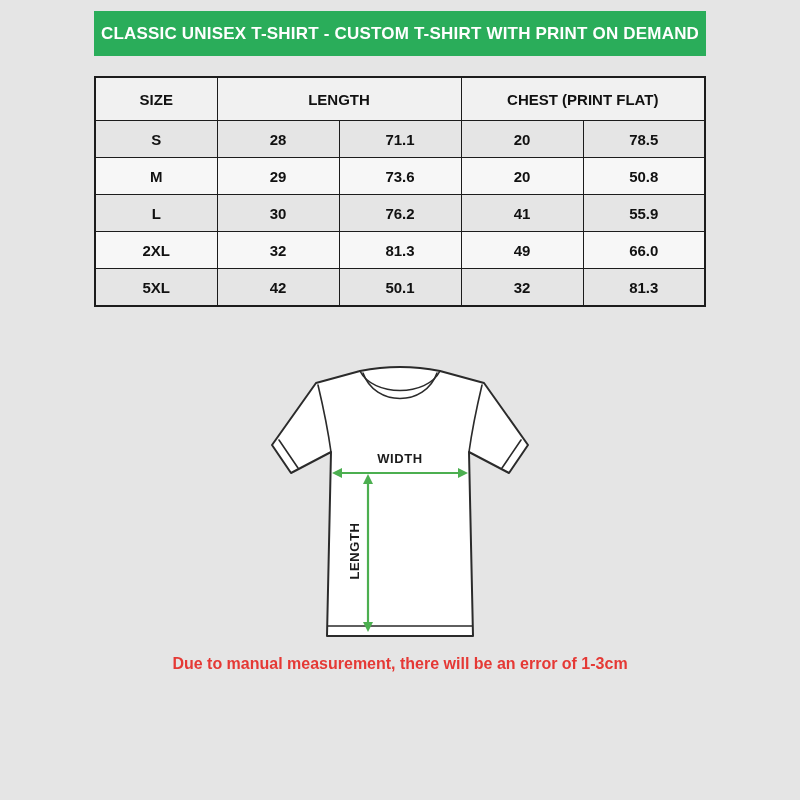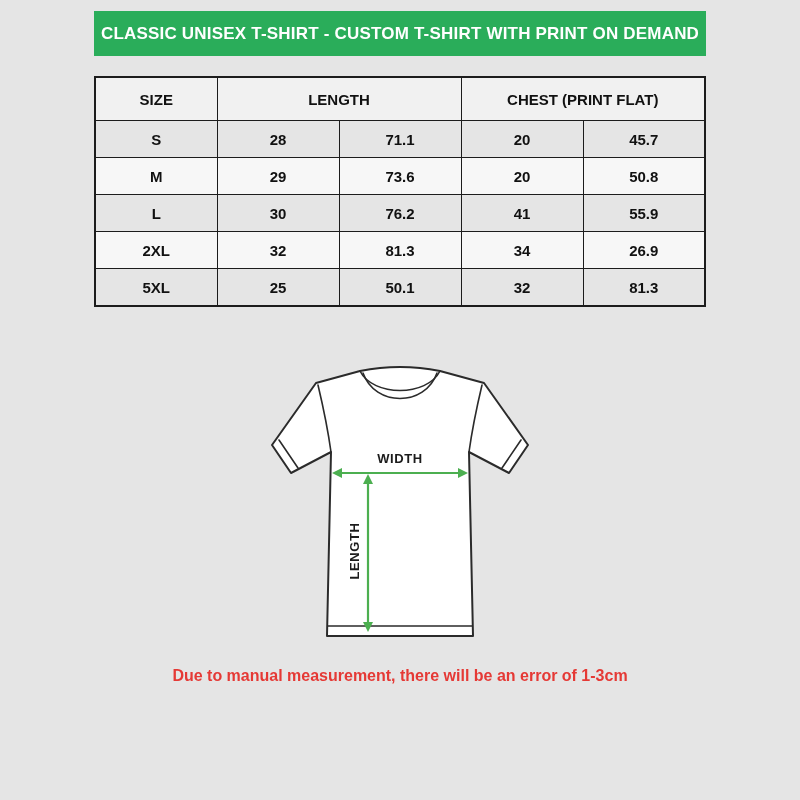--- a/index.html
+++ b/index.html
@@ -75,21 +75,20 @@
   .arrow-line { stroke: var(--arrow-green, #4caf50); stroke-width: 2.2; }
   .arrow-head { fill: var(--arrow-green, #4caf50); }
   .dim-label {
     font-family: "Liberation Sans", "DejaVu Sans", sans-serif;
     font-size: 13px;
     font-weight: 700;
     fill: #1c1c1c;
     letter-spacing: 0.6px;
   }
   .footnote {
-    margin-top: 12px;
     color: var(--note-red, #e53935);
     font-weight: 700;
     font-size: 16px;
     text-align: center;
     flex: 0 0 auto;
   }
 </style>
 </head>
 <body>
 
@@ -114,46 +113,46 @@
           <th colspan="2">LENGTH</th>
           <th colspan="2">CHEST (PRINT FLAT)</th>
         </tr>
       </thead>
       <tbody>
         <tr>
           <td class="size-cell">S</td>
           <td>28</td>
           <td>71.1</td>
           <td>20</td>
-          <td>45.7</td>
+          <td>78.5</td>
         </tr>
         <tr>
           <td class="size-cell">M</td>
           <td>29</td>
           <td>73.6</td>
           <td>20</td>
           <td>50.8</td>
         </tr>
         <tr>
           <td class="size-cell">L</td>
           <td>30</td>
           <td>76.2</td>
           <td>41</td>
           <td>55.9</td>
         </tr>
         <tr>
           <td class="size-cell">2XL</td>
           <td>32</td>
           <td>81.3</td>
-          <td>34</td>
-          <td>26.9</td>
+          <td>49</td>
+          <td>66.0</td>
         </tr>
         <tr>
           <td class="size-cell">5XL</td>
-          <td>25</td>
+          <td>42</td>
           <td>50.1</td>
           <td>32</td>
           <td>81.3</td>
         </tr>
       </tbody>
     </table>
   </div>
 
   <div class="diagram">
     <svg viewBox="0 0 280 300" width="300" height="300">

